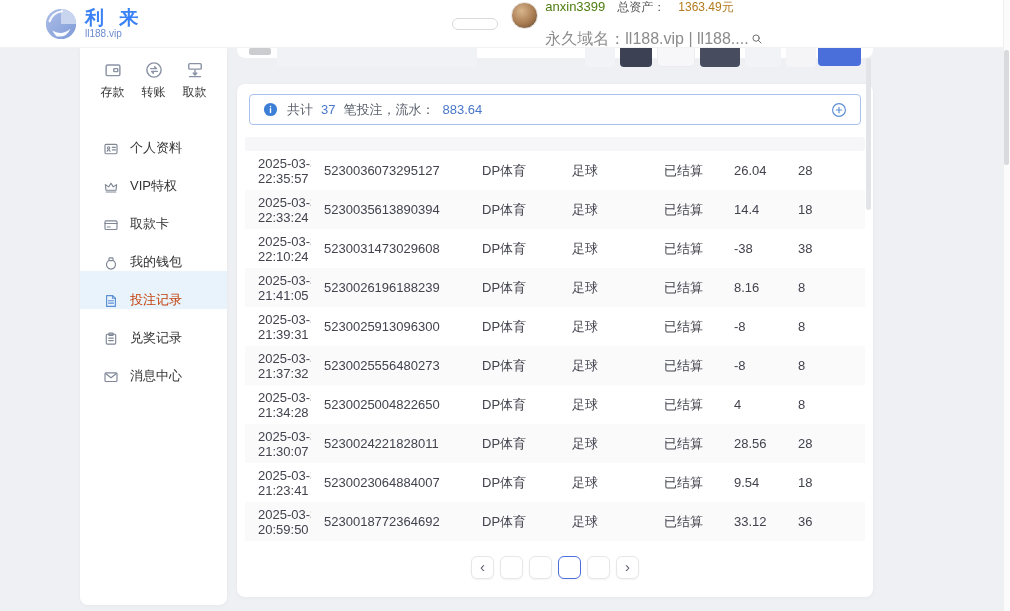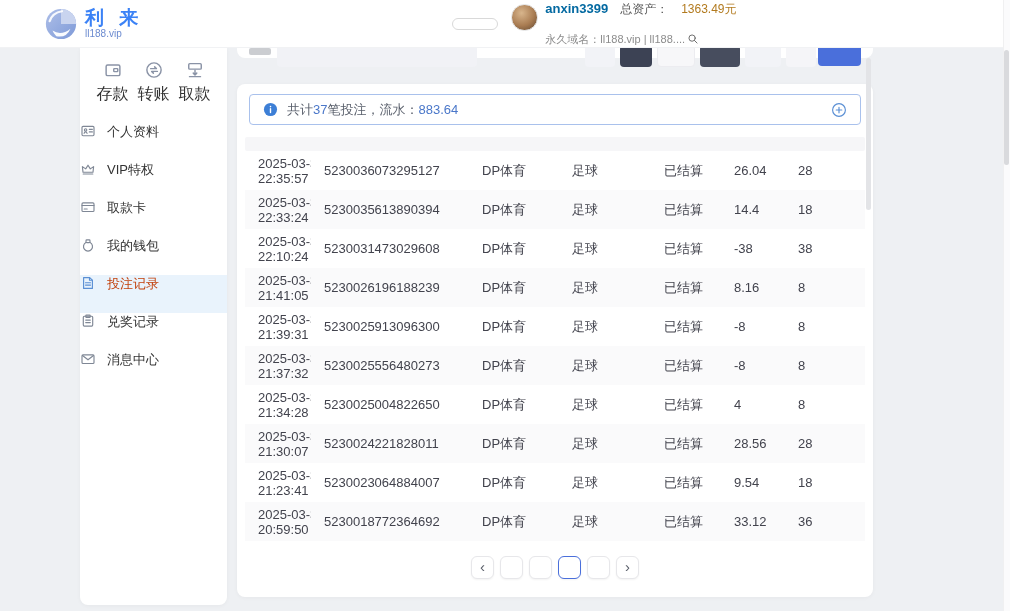--- a/index.html
+++ b/index.html
@@ -29,41 +29,41 @@
   }
   .pill-action { font-size:11px; color:#333; cursor:pointer; white-space:nowrap; }
   .userbox { display:flex; align-items:flex-start; margin-left:13px; }
   .avatar {
     width:27px; height:27px; border-radius:50%; flex:0 0 auto; margin-top:2px;
     background:radial-gradient(circle at 38% 32%, #d8b58c 0%, #a97c52 55%, #5f4630 100%);
     border:1px solid #e2e2e2; cursor:pointer;
   }
   .user-lines { margin-left:7px; line-height:1; }
   .user-line1 { display:flex; align-items:baseline; font-size:13px; }
-  .user-name { color:#0369a1; font-weight:bold; }
+  .user-name { color:#4d7c0f; font-weight:normal; }
   .assets-label { color:#595959; margin-left:12px; font-size:12px; }
   .assets-value { color:#b27a1e; font-size:12px; margin-left:13px; }
-  .user-line2 { display:flex; align-items:center; margin-top:18px; font-size:11px; color:#8c8c8c; }
+  .user-line2 { display:flex; align-items:center; margin-top:18px; font-size:16px; color:#8c8c8c; }
   .search-icon { width:12px; height:12px; color:#595959; margin-left:2px; cursor:pointer; }
   .search-icon svg { width:12px; height:12px; display:block; }
 
   
   .sidebar {
     position:absolute; left:80px; top:48px; width:147px; height:557px;
     background:#fff; border-radius:0 0 8px 8px;
     box-shadow:0 1px 4px rgba(0,0,0,0.04);
     z-index:2; padding-top:12px;
   }
   .quick-row { display:flex; justify-content:space-around; padding:0 12px; }
   .quick-item { text-align:center; cursor:pointer; color:#8a93a6; }
   .quick-item svg { width:20px; height:20px; display:block; margin:0 auto; }
-  .quick-label { font-size:16px; color:#333; margin-top:4px; display:block; }
+  .quick-label { font-size:12px; color:#333; margin-top:4px; display:block; }
   .menu { margin-top:18px; }
   .menu-item {
-    height:38px; display:flex; align-items:flex-start; 
+    height:38px; display:flex; align-items:flex-end; padding-left:23px;
     cursor:pointer; color:#7f8795;
   }
   .menu-item svg { width:16px; height:16px; display:block; }
   .mi-label { font-size:13px; color:#333; margin-left:11px; }
   .menu-item.active { background:#e9f3fc; color:#5a8fd4; }
   .menu-item.active .mi-label { color:#c2410c; }
 
   
   .filter-card {
     position:absolute; left:237px; top:28px; width:636px; height:30px;
@@ -87,21 +87,21 @@
     background:#fff; border-radius:8px; z-index:2;
     box-shadow:0 1px 4px rgba(0,0,0,0.04);
   }
   .summary-bar {
     margin:10px 12px 0; height:31px;
     border:1px solid #a9c1ec; border-radius:4px;
     display:flex; align-items:center; padding:0 13px; background:#fff;
   }
   .info-icon { width:15px; height:15px; flex:0 0 auto; }
   .info-icon svg { width:15px; height:15px; display:block; }
-  .sum-text { font-size:13px; color:#595f6b; margin-left:9px; display:flex; align-items:baseline; gap:0; }
+  .sum-text { font-size:13px; color:#595f6b; margin-left:9px; display:flex; align-items:baseline; gap:8px; }
   .sum-blue { color:#4a77c9; }
   .plus-icon { margin-left:auto; width:16px; height:16px; color:#5a8fd4; cursor:pointer; }
   .plus-icon svg { width:16px; height:16px; display:block; }
 
   
   .table { margin:12px 8px 0; }
   .thead, .trow {
     display:grid;
     grid-template-columns:66px 158px 90px 92px 70px 64px 1fr;
   }

